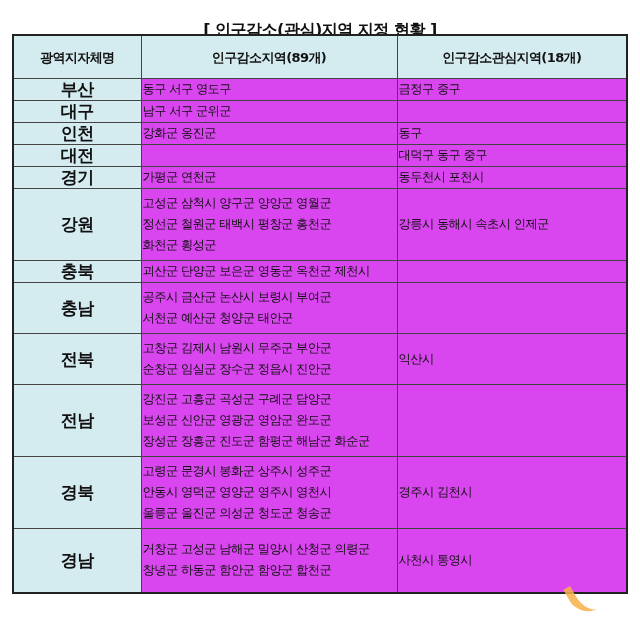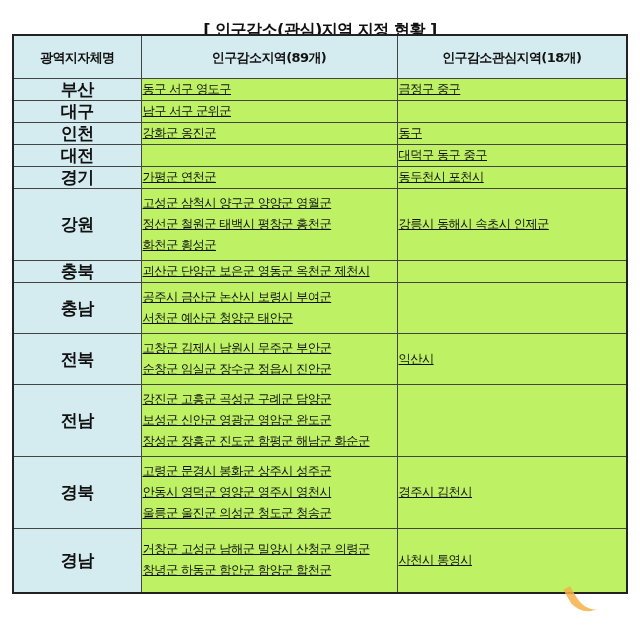--- a/index.html
+++ b/index.html
@@ -6,21 +6,21 @@
   body { width:640px; height:628px; position:relative; overflow:hidden;
          font-family:"DejaVu Sans", "Liberation Sans", sans-serif; color:#111; }
   .title { position:absolute; top:20px; left:0; width:640px; text-align:center;
            font-size:16px; font-weight:bold; letter-spacing:-0.5px; }
   table { position:absolute; top:34px; left:12px; width:487px; border-collapse:collapse;
           table-layout:fixed; }
   td, th { border:1px solid #444; padding:0; font-size:12.3px; line-height:21px;
            letter-spacing:-0.6px; white-space:nowrap; overflow:hidden; }
   th { background:#d4ebf0; height:42px; font-weight:bold; font-size:13px; text-align:center; }
   td.region { background:#d4ebf0; font-weight:bold; font-size:17px; text-align:center; }
-  td.cell { padding-left:1px; vertical-align:middle; background:#bef264;text-decoration:underline; }
+  td.cell { padding-left:1px; vertical-align:middle; background:#d946ef; }
   .outer { border:2px solid #222; }
   .line { display:block; }
   .ribbon { position:absolute; left:570px; top:582px; width:14px; height:34px;
             border-radius:0 0 0 30px; border-left:8px solid #f6b24a;
             transform:rotate(-30deg); opacity:0.85; }
 </style>
 </head>
 <body>
 
 <div class="title">[ 인구감소(관심)지역 지정 현황 ]</div>

